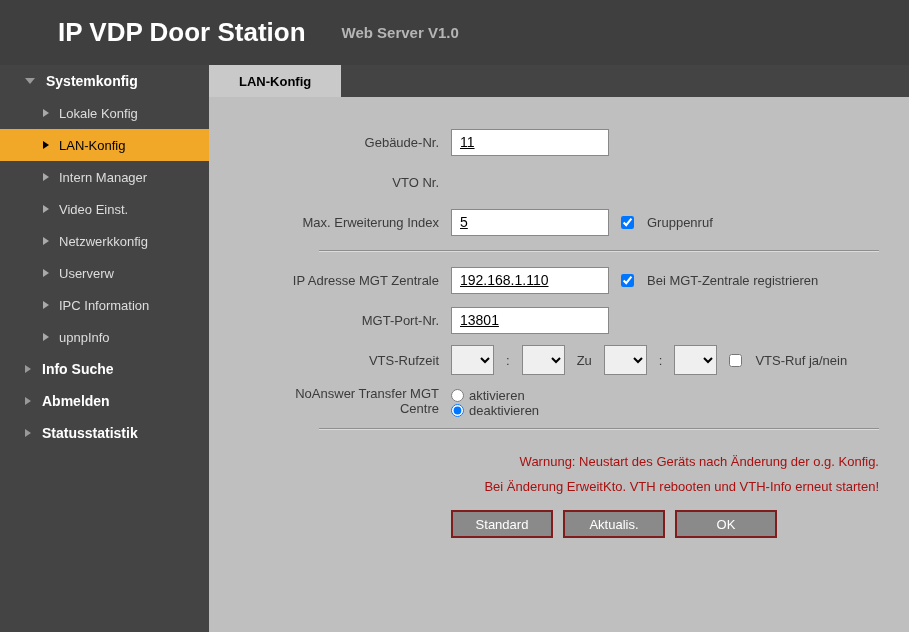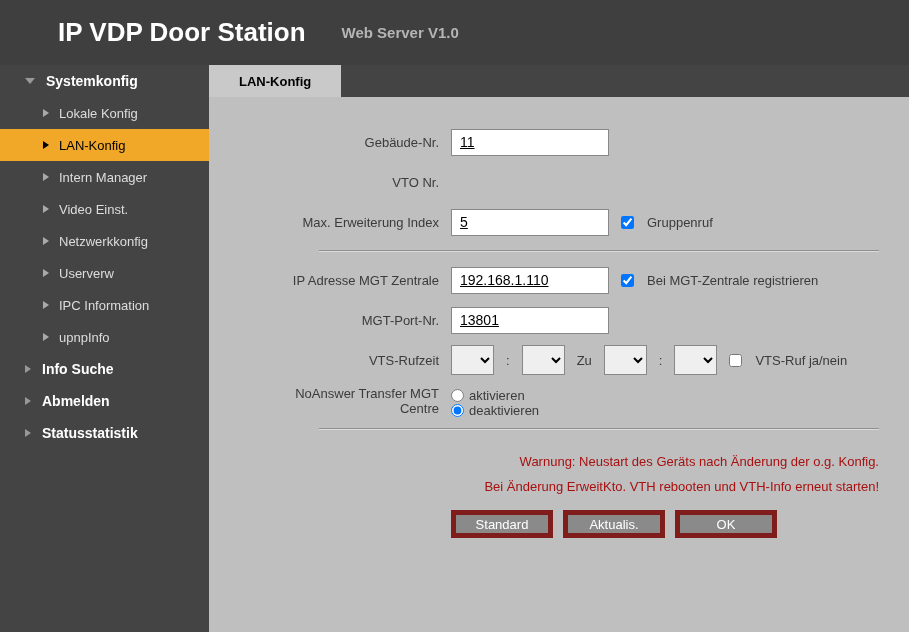--- a/index.html
+++ b/index.html
@@ -165,21 +165,21 @@
 .btn-row {
   display: flex;
   gap: 10px;
   padding-left: 212px;
   margin-top: 16px;
 }
 .btn {
   width: 102px;
   height: 28px;
   background: #8a8a8a;
-  border: 5px solid #7f1d1d;
+  border: 2px solid #7f1d1d;
   color: #fff;
   font-size: 13px;
   cursor: pointer;
 }
 .between {
   color: #3b3b3b;
 }
 </style>
 </head>
 <body>

